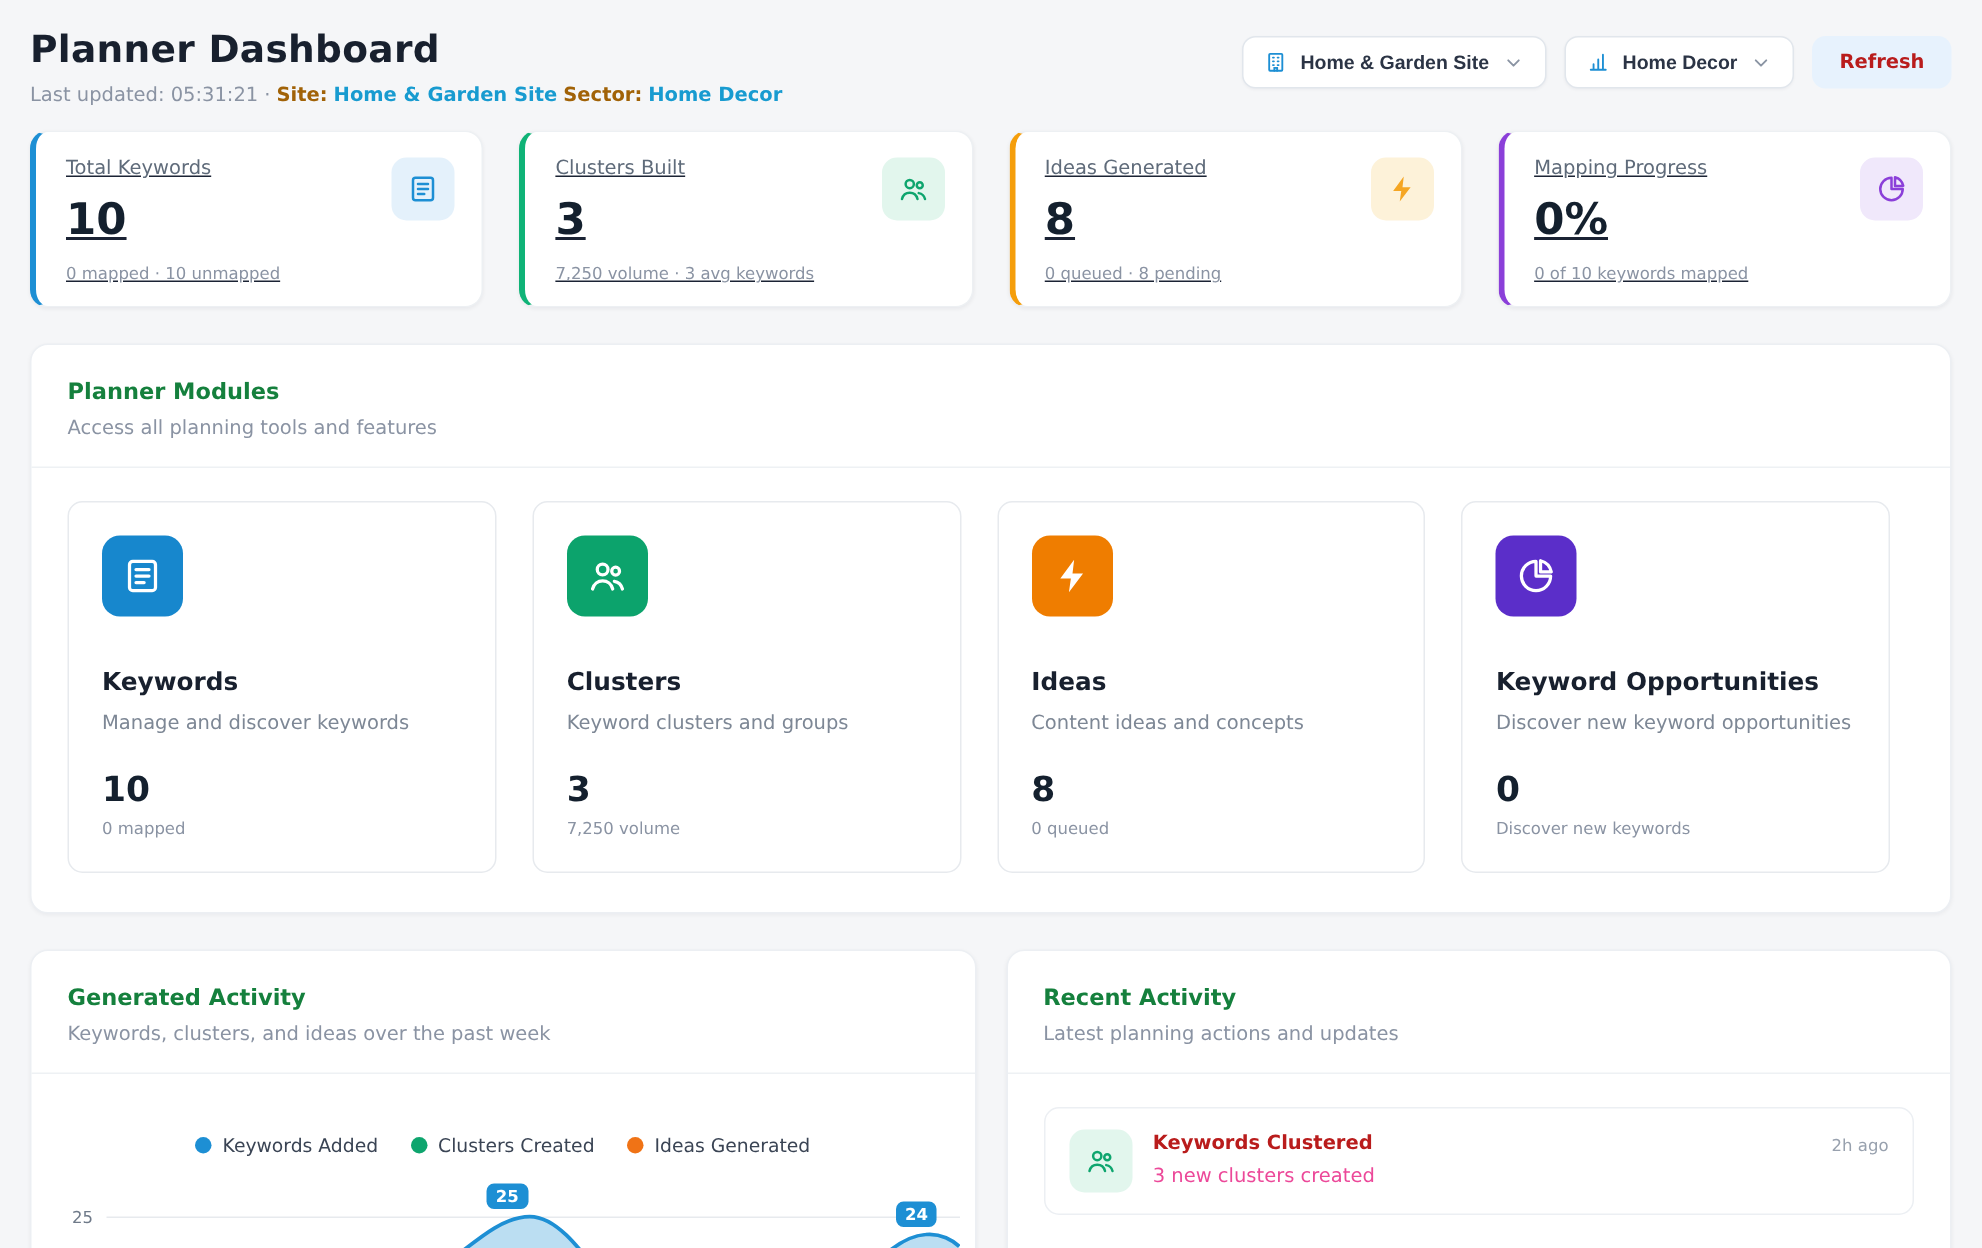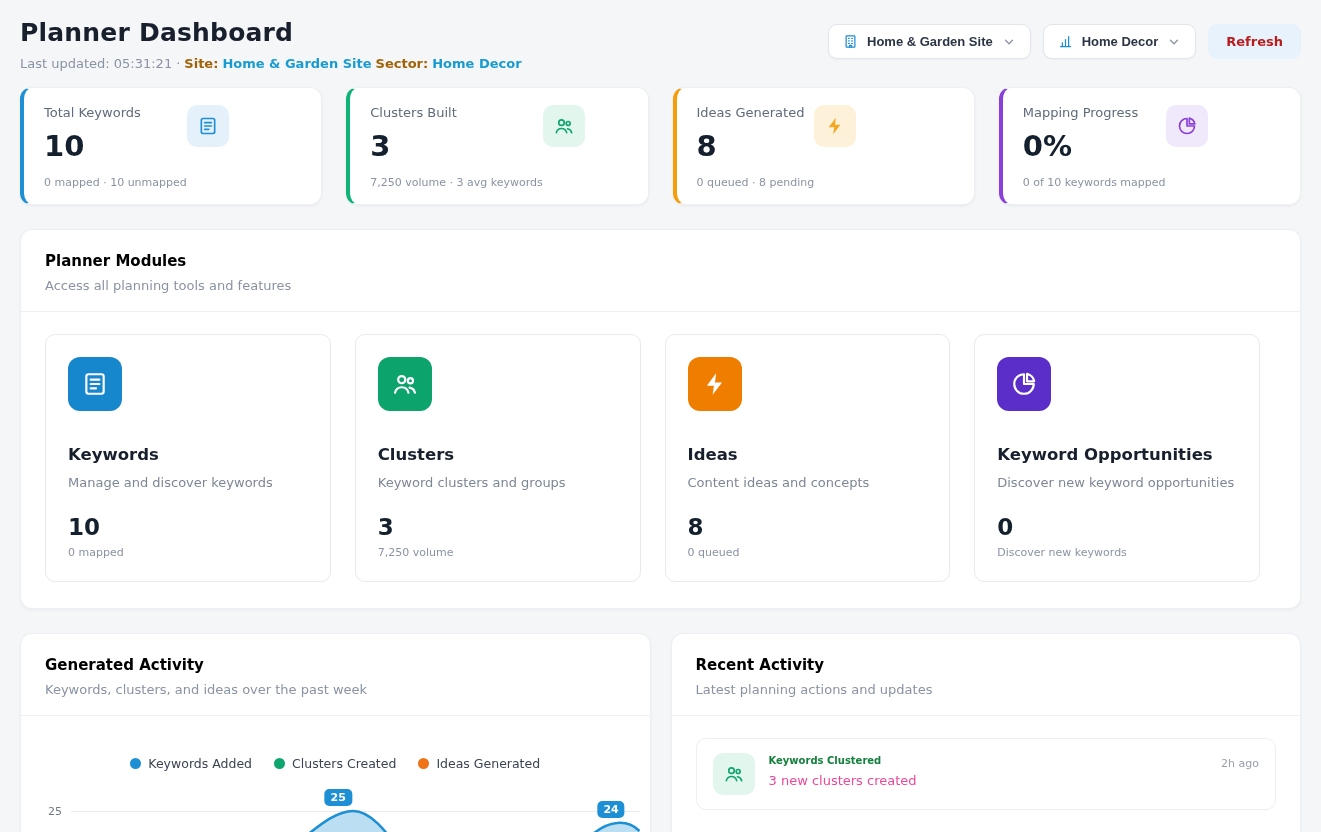--- a/index.html
+++ b/index.html
@@ -29,23 +29,23 @@
   .refresh-btn {
     background: #e7f2fd; color: #b91c1c; border: none; border-radius: 9px;
     padding: 10px 18px; font-size: 13px; font-weight: 700; cursor: pointer;
     font-family: inherit;
   }
 
   
   .stats-row { display: grid; grid-template-columns: repeat(4, 1fr); gap: 24px; margin-top: 16px; }
   .stat-card {
     background: #fff; border-radius: 12px; padding: 17px 18px 15px 20px;
-    display: flex; justify-content: flex-start;
+    display: flex; justify-content: space-between;
     box-shadow: 0 1px 3px rgba(16,24,40,.06);
-    border: 1px solid #edf0f3; border-left-width: 4px;
+    border: 1px solid #edf0f3; border-left-width: 4px; text-decoration: underline;
   }
   .stat-card.accent-blue   { border-left-color: #1d8fd4; }
   .stat-card.accent-green  { border-left-color: #0fb377; }
   .stat-card.accent-orange { border-left-color: #f59e0b; }
   .stat-card.accent-purple { border-left-color: #8b3fd9; }
   .stat-label { font-size: 13px; color: #5f6b7a; }
   .stat-value { font-size: 29px; font-weight: 700; color: #14202e; margin-top: 9px; }
   .stat-subtext { font-size: 11px; color: #8a93a3; margin-top: 13px; }
   .stat-icon {
     width: 42px; height: 42px; border-radius: 10px; flex: 0 0 auto;
@@ -56,21 +56,21 @@
   .tint-green  { background: #e2f6ed; color: #0ea56e; }
   .tint-amber  { background: #fdf2d9; color: #f5a623; }
   .tint-purple { background: #f0e8fb; color: #8b3fd9; }
 
   
   .panel {
     background: #fff; border-radius: 12px; border: 1px solid #eceff3;
     box-shadow: 0 1px 3px rgba(16,24,40,.05); margin-top: 24px;
   }
   .panel-head { padding: 22px 24px 18px 24px; }
-  .panel-title { font-size: 15px; font-weight: 700; color: #000000; }
+  .panel-title { font-size: 15px; font-weight: 700; color: #15803d; }
   .panel-subtitle { font-size: 13px; color: #8a93a3; margin-top: 8px; }
   .divider { border-top: 1px solid #eef1f4; }
 
   
   .modules-grid { display: grid; grid-template-columns: repeat(4, 1fr); gap: 24px; padding: 22px 40px 26px 24px; }
   .module-card {
     border: 1px solid #e7eaee; border-radius: 10px; padding: 22px;
     background: #fff; cursor: pointer;
   }
   .module-icon {
@@ -115,21 +115,21 @@
     border: 1px solid #eceff3; border-radius: 10px; padding: 14px 16px;
     display: flex; gap: 14px; align-items: flex-start; background: #fff;
   }
   .activity-icon {
     width: 42px; height: 42px; border-radius: 10px; flex: 0 0 auto;
     background: #e2f6ed; color: #0ea56e;
     display: flex; align-items: center; justify-content: center;
   }
   .activity-icon svg { width: 20px; height: 20px; }
   .activity-body { flex: 1; }
-  .activity-title { font-size: 10px; font-weight: 700; color: #15803d; margin-top: 2px; }
+  .activity-title { font-size: 13px; font-weight: 700; color: #b91c1c; margin-top: 2px; }
   .activity-desc { font-size: 13px; color: #ec4899; margin-top: 7px; }
   .activity-time { font-size: 11px; color: #98a1ae; margin-top: 4px; }
 </style>
 </head>
 <body>
 
 <div class="page">
 
   <div class="header-row">
     <div>

